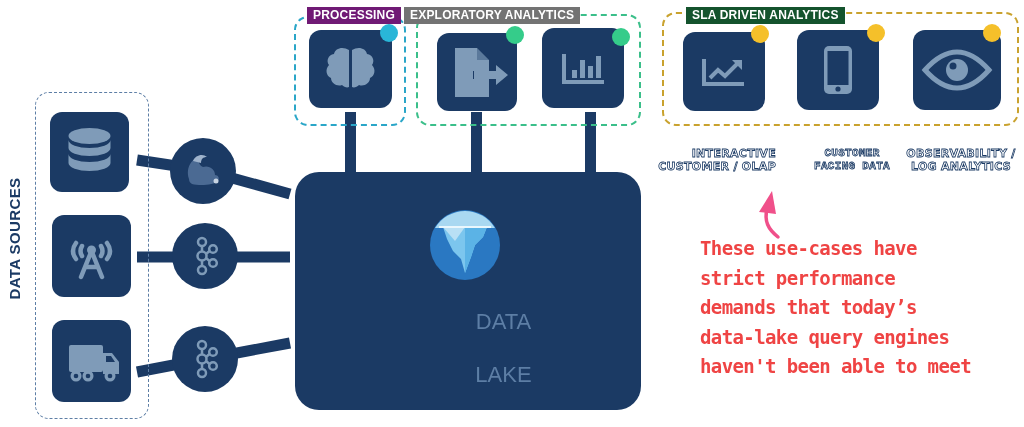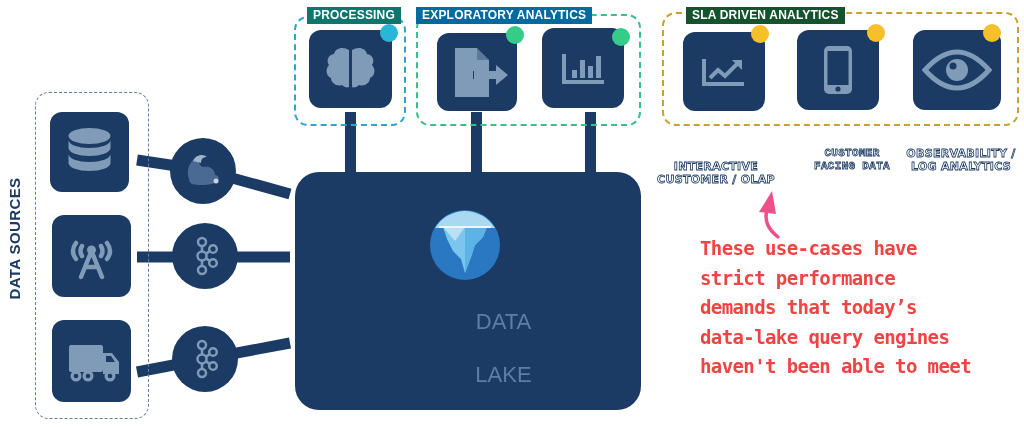--- a/index.html
+++ b/index.html
@@ -120,33 +120,33 @@
   <path d="M6 19 a35 35 0 0 1 60 0z" fill="#a9d8f1"></path>
   <path d="M14 18 h44 l-4 10 -8 8 -4 12 -6 16 -4 -14 -8 -8 -6 -12z" fill="#7cc6ee"></path>
   <path d="M36 18 h22 l-4 10 -8 8 -4 12 -6 16z" fill="#5bb3e6"></path>
   <path d="M14 18 l12 14 10 -14z" fill="#b9e0f5"></path>
   <rect x="10" y="17" width="52" height="2" fill="#eaf7fd"></rect>
 </svg>
 <div class="lake-title" style="top:308px;">DATA</div>
 <div class="lake-title" style="top:337px;margin-top:24px;">LAKE</div>
 
 <div class="dash" style="left:294px;top:16px;width:112px;height:110px;border:2px dashed #2aa6c8;"></div>
-<div class="tag" style="left:307px;top:7px;background:#0f766e;">PROCESSING</div>
+<div class="tag" style="left:307px;top:7px;background:#701a75;">PROCESSING</div>
 <div class="tile" style="left:309px;top:30px;width:83px;height:78px;">
   <svg viewBox="0 0 83 78">
     <g fill="#7f9bb8">
       <path d="M40 20 c-6 -4 -14 -2 -15 4 c-6 1 -8 7 -5 11 c-4 4 -3 11 2 13 c0 5 6 9 11 7 c2 2 5 3 7 2z"></path>
       <path d="M43 20 c6 -4 14 -2 15 4 c6 1 8 7 5 11 c4 4 3 11 -2 13 c0 5 -6 9 -11 7 c-2 2 -5 3 -7 2z"></path>
     </g>
   </svg>
 </div>
 <div class="dot" style="left:380px;top:24px;background:#29b6d8;"></div>
 
 <div class="dash" style="left:416px;top:14px;width:225px;height:112px;border:2px dashed #3bbf8a;"></div>
-<div class="tag" style="left:416px;top:7px;background:#0369a1;">EXPLORATORY ANALYTICS</div>
+<div class="tag" style="left:404px;top:7px;background:#737373;">EXPLORATORY ANALYTICS</div>
 <div class="tile" style="left:437px;top:33px;width:80px;height:78px;">
   <svg viewBox="0 0 80 78">
     <path d="M18 15 h22 l12 12 v11 h-16 v8 h16 v18 h-34z" fill="#7f9bb8"></path>
     <path d="M40 15 v12 h12z" fill="#1b3a64" opacity="0.35"></path>
     <path d="M37 38 h22 v-6 l12 10 -12 10 v-6 h-22z" fill="#7f9bb8"></path>
   </svg>
 </div>
 <div class="dot" style="left:506px;top:26px;background:#35cc8a;"></div>
 <div class="tile" style="left:542px;top:28px;width:82px;height:80px;">
   <svg viewBox="0 0 82 80">
@@ -186,21 +186,21 @@
 
 <div class="tile" style="left:913px;top:30px;width:88px;height:80px;">
   <svg viewBox="0 0 88 80">
     <path d="M12 40 q32 -36 64 0 q-32 36 -64 0z" fill="none" stroke="#7f9bb8" stroke-width="5"></path>
     <circle cx="44" cy="40" r="11" fill="#7f9bb8"></circle>
     <circle cx="40" cy="36" r="3.5" fill="#1b3a64"></circle>
   </svg>
 </div>
 <div class="dot" style="left:983px;top:24px;background:#f5c02a;"></div>
 
-<div class="uc-label" style="left:656px;top:160px;width:120px;">
+<div class="uc-label" style="left:656px;top:147px;width:120px;text-align:right;">
   <div>INTERACTIVE</div>
   <div>CUSTOMER / OLAP</div>
 </div>
 <div class="uc-label" style="left:802px;top:147px;width:100px;font-family:Liberation Mono, monospace;">
   <div>CUSTOMER</div>
   <div>FACING DATA</div>
 </div>
 <div class="uc-label" style="left:898px;top:147px;width:126px;">
   <div>OBSERVABILITY /</div>
   <div>LOG ANALYTICS</div>

